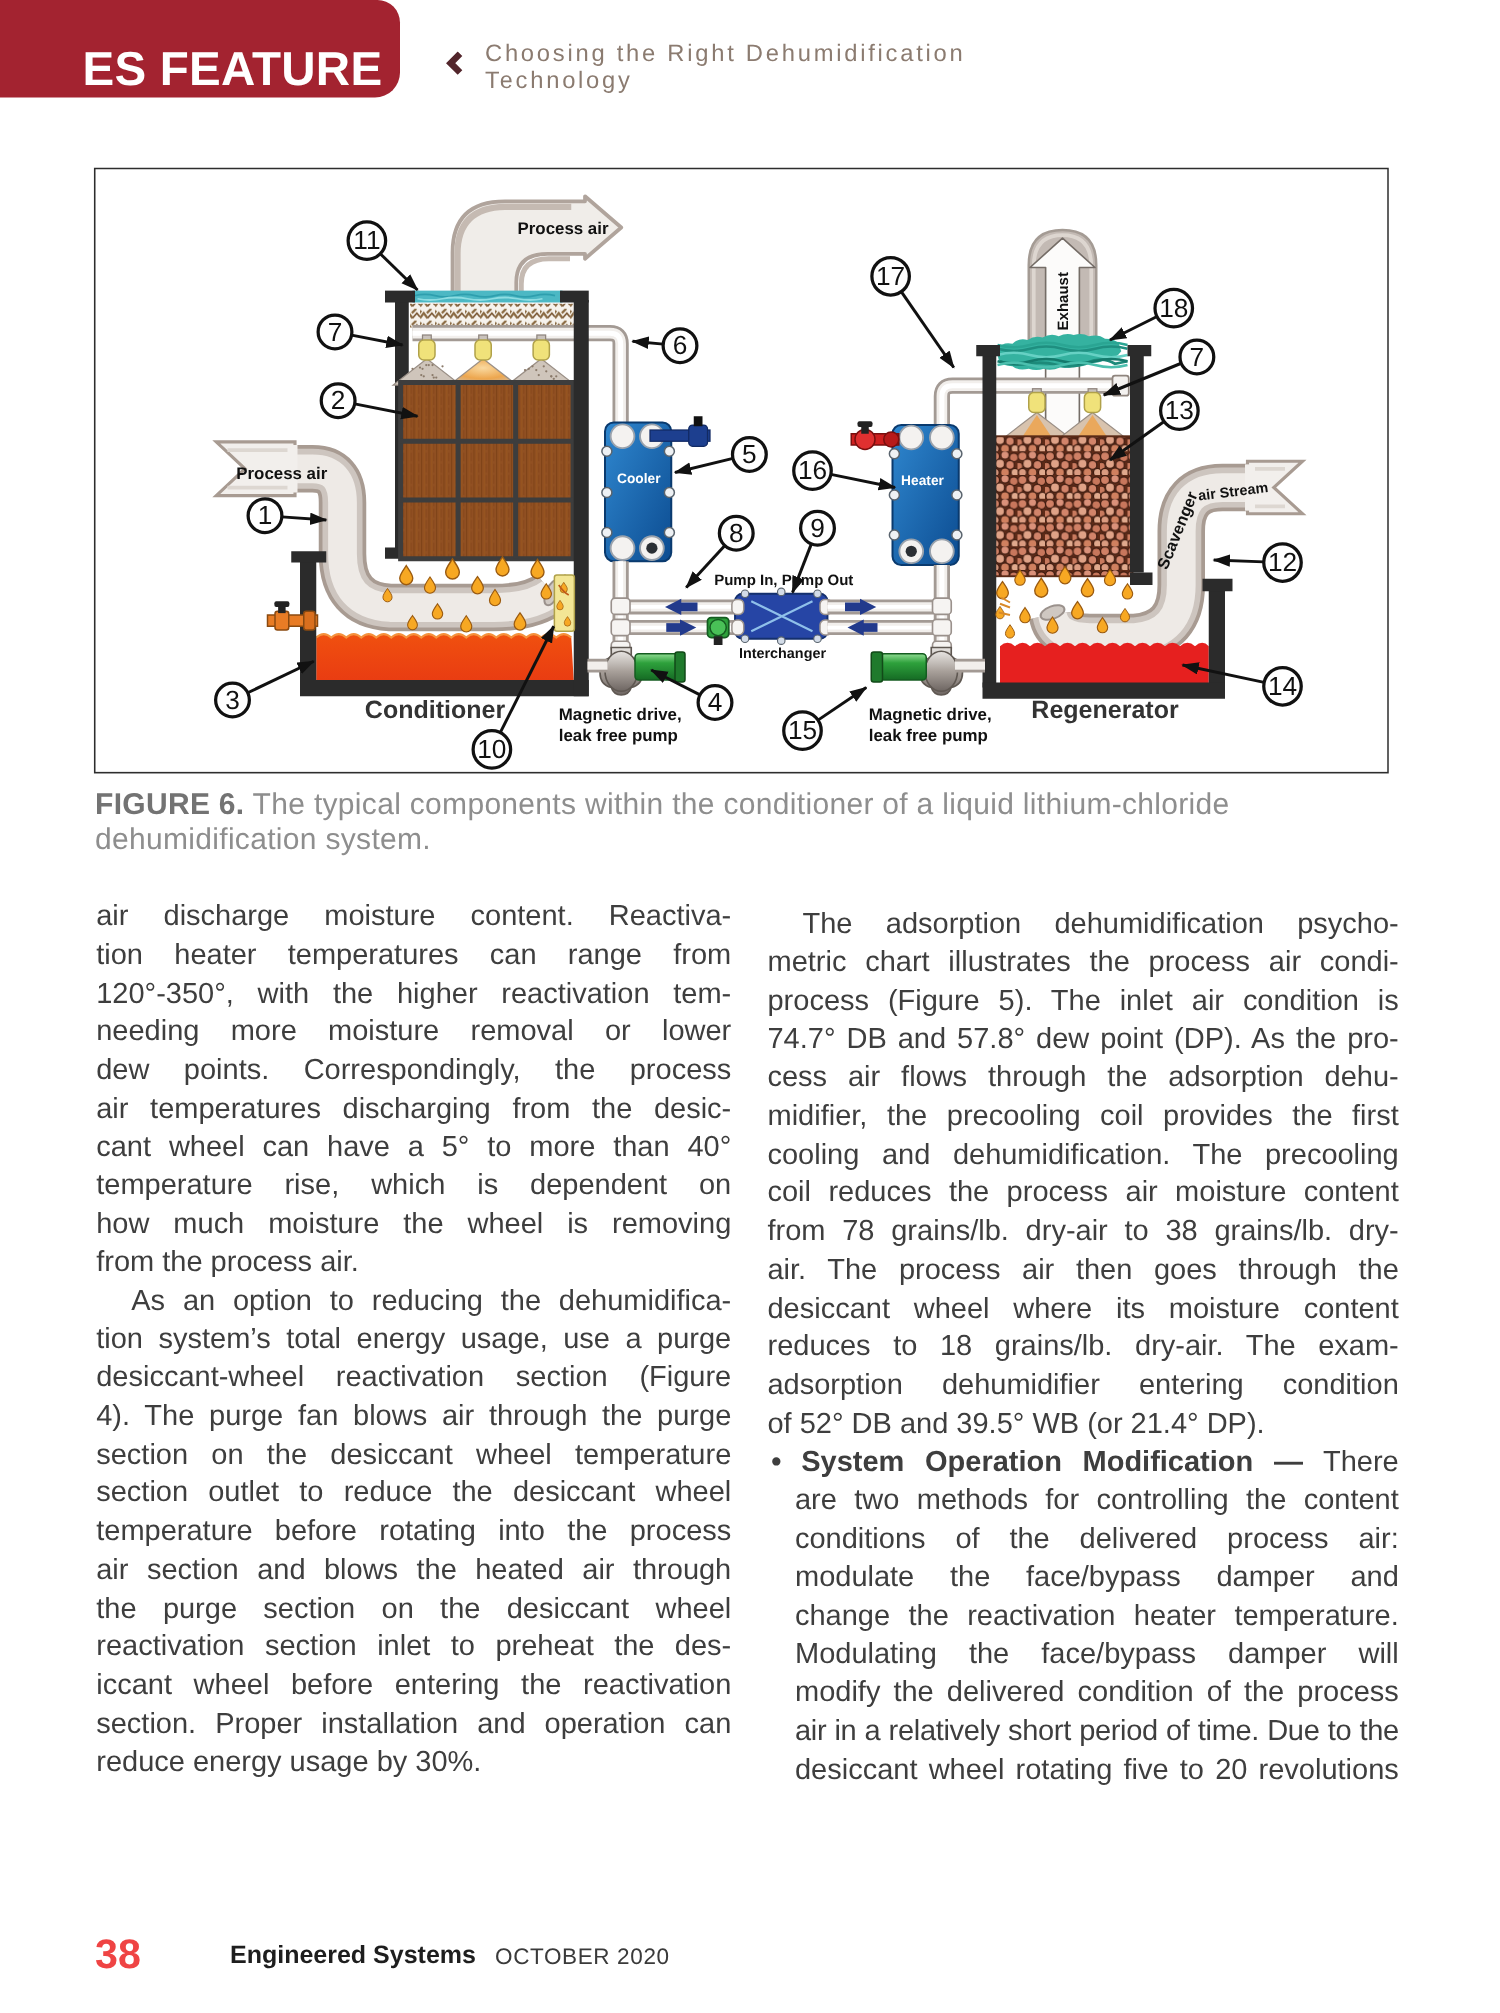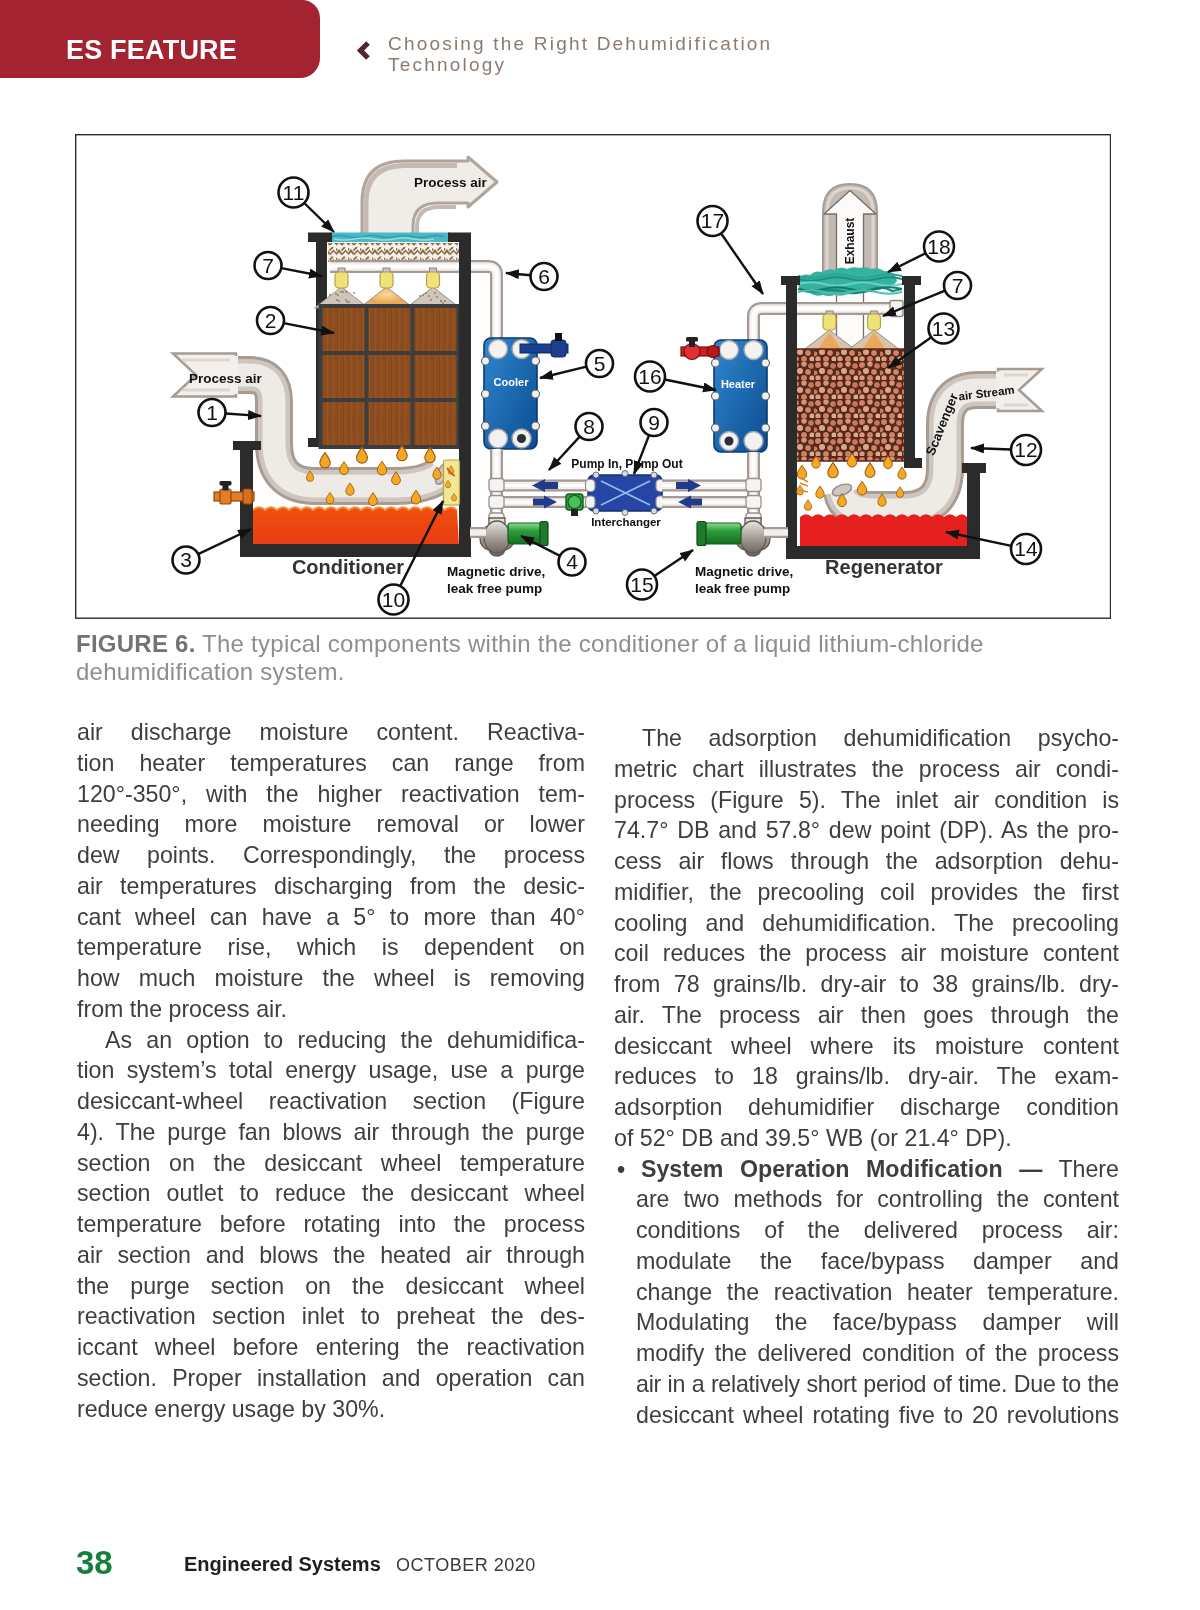--- a/index.html
+++ b/index.html
@@ -1,39 +1,39 @@
 <!DOCTYPE html>
 <html><head>
 <meta charset="utf-8">
 <style>
 html,body{margin:0;padding:0;}
 body{width:1200px;height:1610px;background:#fff;font-family:"Liberation Sans",sans-serif;}
 #page{position:relative;width:1200px;height:1610px;overflow:hidden;background:#fff;}
 .abs{position:absolute;}
 
 #band{left:0;top:0;width:320px;height:78px;background:#a32330;border-radius:0 18px 20px 0;}
-#bandtxt{left:66px;top:35px;font-size:27px;font-weight:bold;color:#fff;letter-spacing:0.2px;}
+#bandtxt{left:66px;top:35px;font-size:38px;font-weight:bold;color:#fff;letter-spacing:0.2px;}
 #chev{left:356px;top:41px;}
 #htitle{left:388px;top:33px;font-size:19px;color:#8b7b70;letter-spacing:2.2px;line-height:21px;}
 
 #cap{left:76px;top:630px;width:992px;font-size:24px;line-height:27.5px;color:#8e8e8e;letter-spacing:0.25px;}
 #cap b{color:#737373;}
 
 .col{font-size:23.2px;line-height:30.75px;color:#3e3e3e;}
 #colL{left:77px;top:717px;width:508px;}
 #colR{left:614px;top:723px;width:505px;}
 .jl{text-align:justify;text-align-last:justify;white-space:normal;height:30.75px;overflow:visible;}
 .ll{text-align:left;height:30.75px;}
 .ind{text-indent:28px;}
 .bi{padding-left:22px;} .tight{letter-spacing:-0.25px;}
 .bf{padding-left:27px;position:relative;}
 .bf .blt{position:absolute;left:3px;font-weight:bold;}
 b{font-weight:bold;}
 
-#pgnum{left:76px;top:1544px;font-size:33px;font-weight:bold;color:#15803d;}
+#pgnum{left:76px;top:1544px;font-size:33px;font-weight:bold;color:#ef4444;}
 #journ{left:184px;top:1553px;font-size:20px;font-weight:bold;color:#1e1e1e;}
 #fdate{left:396px;top:1555px;font-size:18px;color:#3a3a3a;letter-spacing:0.5px;}
 #figwrap{left:75px;top:134px;}
 </style>
 </head>
 <body>
 <div id="page">
 <div id="band" class="abs"></div>
 <div id="bandtxt" class="abs">ES FEATURE</div>
 <div id="chev" class="abs"><svg width="15" height="19" viewBox="0 0 15 19">
@@ -440,21 +440,21 @@
 <div class="jl">process (Figure 5). The inlet air condition is</div>
 <div class="jl">74.7° DB and 57.8° dew point (DP). As the pro-</div>
 <div class="jl">cess air flows through the adsorption dehu-</div>
 <div class="jl">midifier, the precooling coil provides the first</div>
 <div class="jl">cooling and dehumidification. The precooling</div>
 <div class="jl">coil reduces the process air moisture content</div>
 <div class="jl">from 78 grains/lb. dry-air to 38 grains/lb. dry-</div>
 <div class="jl">air. The process air then goes through the</div>
 <div class="jl">desiccant wheel where its moisture content</div>
 <div class="jl">reduces to 18 grains/lb. dry-air. The exam-</div>
-<div class="jl">adsorption dehumidifier discharge condition</div>
+<div class="jl">adsorption dehumidifier entering condition</div>
 <div class="ll">of 52° DB and 39.5° WB (or 21.4° DP).</div>
 <div class="jl bf"><span class="blt">•</span><b>System Operation Modification</b> <b>—</b> There</div>
 <div class="jl bi">are two methods for controlling the content</div>
 <div class="jl bi">conditions of the delivered process air:</div>
 <div class="jl bi">modulate the face/bypass damper and</div>
 <div class="jl bi">change the reactivation heater temperature.</div>
 <div class="jl bi">Modulating the face/bypass damper will</div>
 <div class="jl bi">modify the delivered condition of the process</div>
 <div class="jl bi tight">air in a relatively short period of time. Due to the</div>
 <div class="jl bi">desiccant wheel rotating five to 20 revolutions</div>

